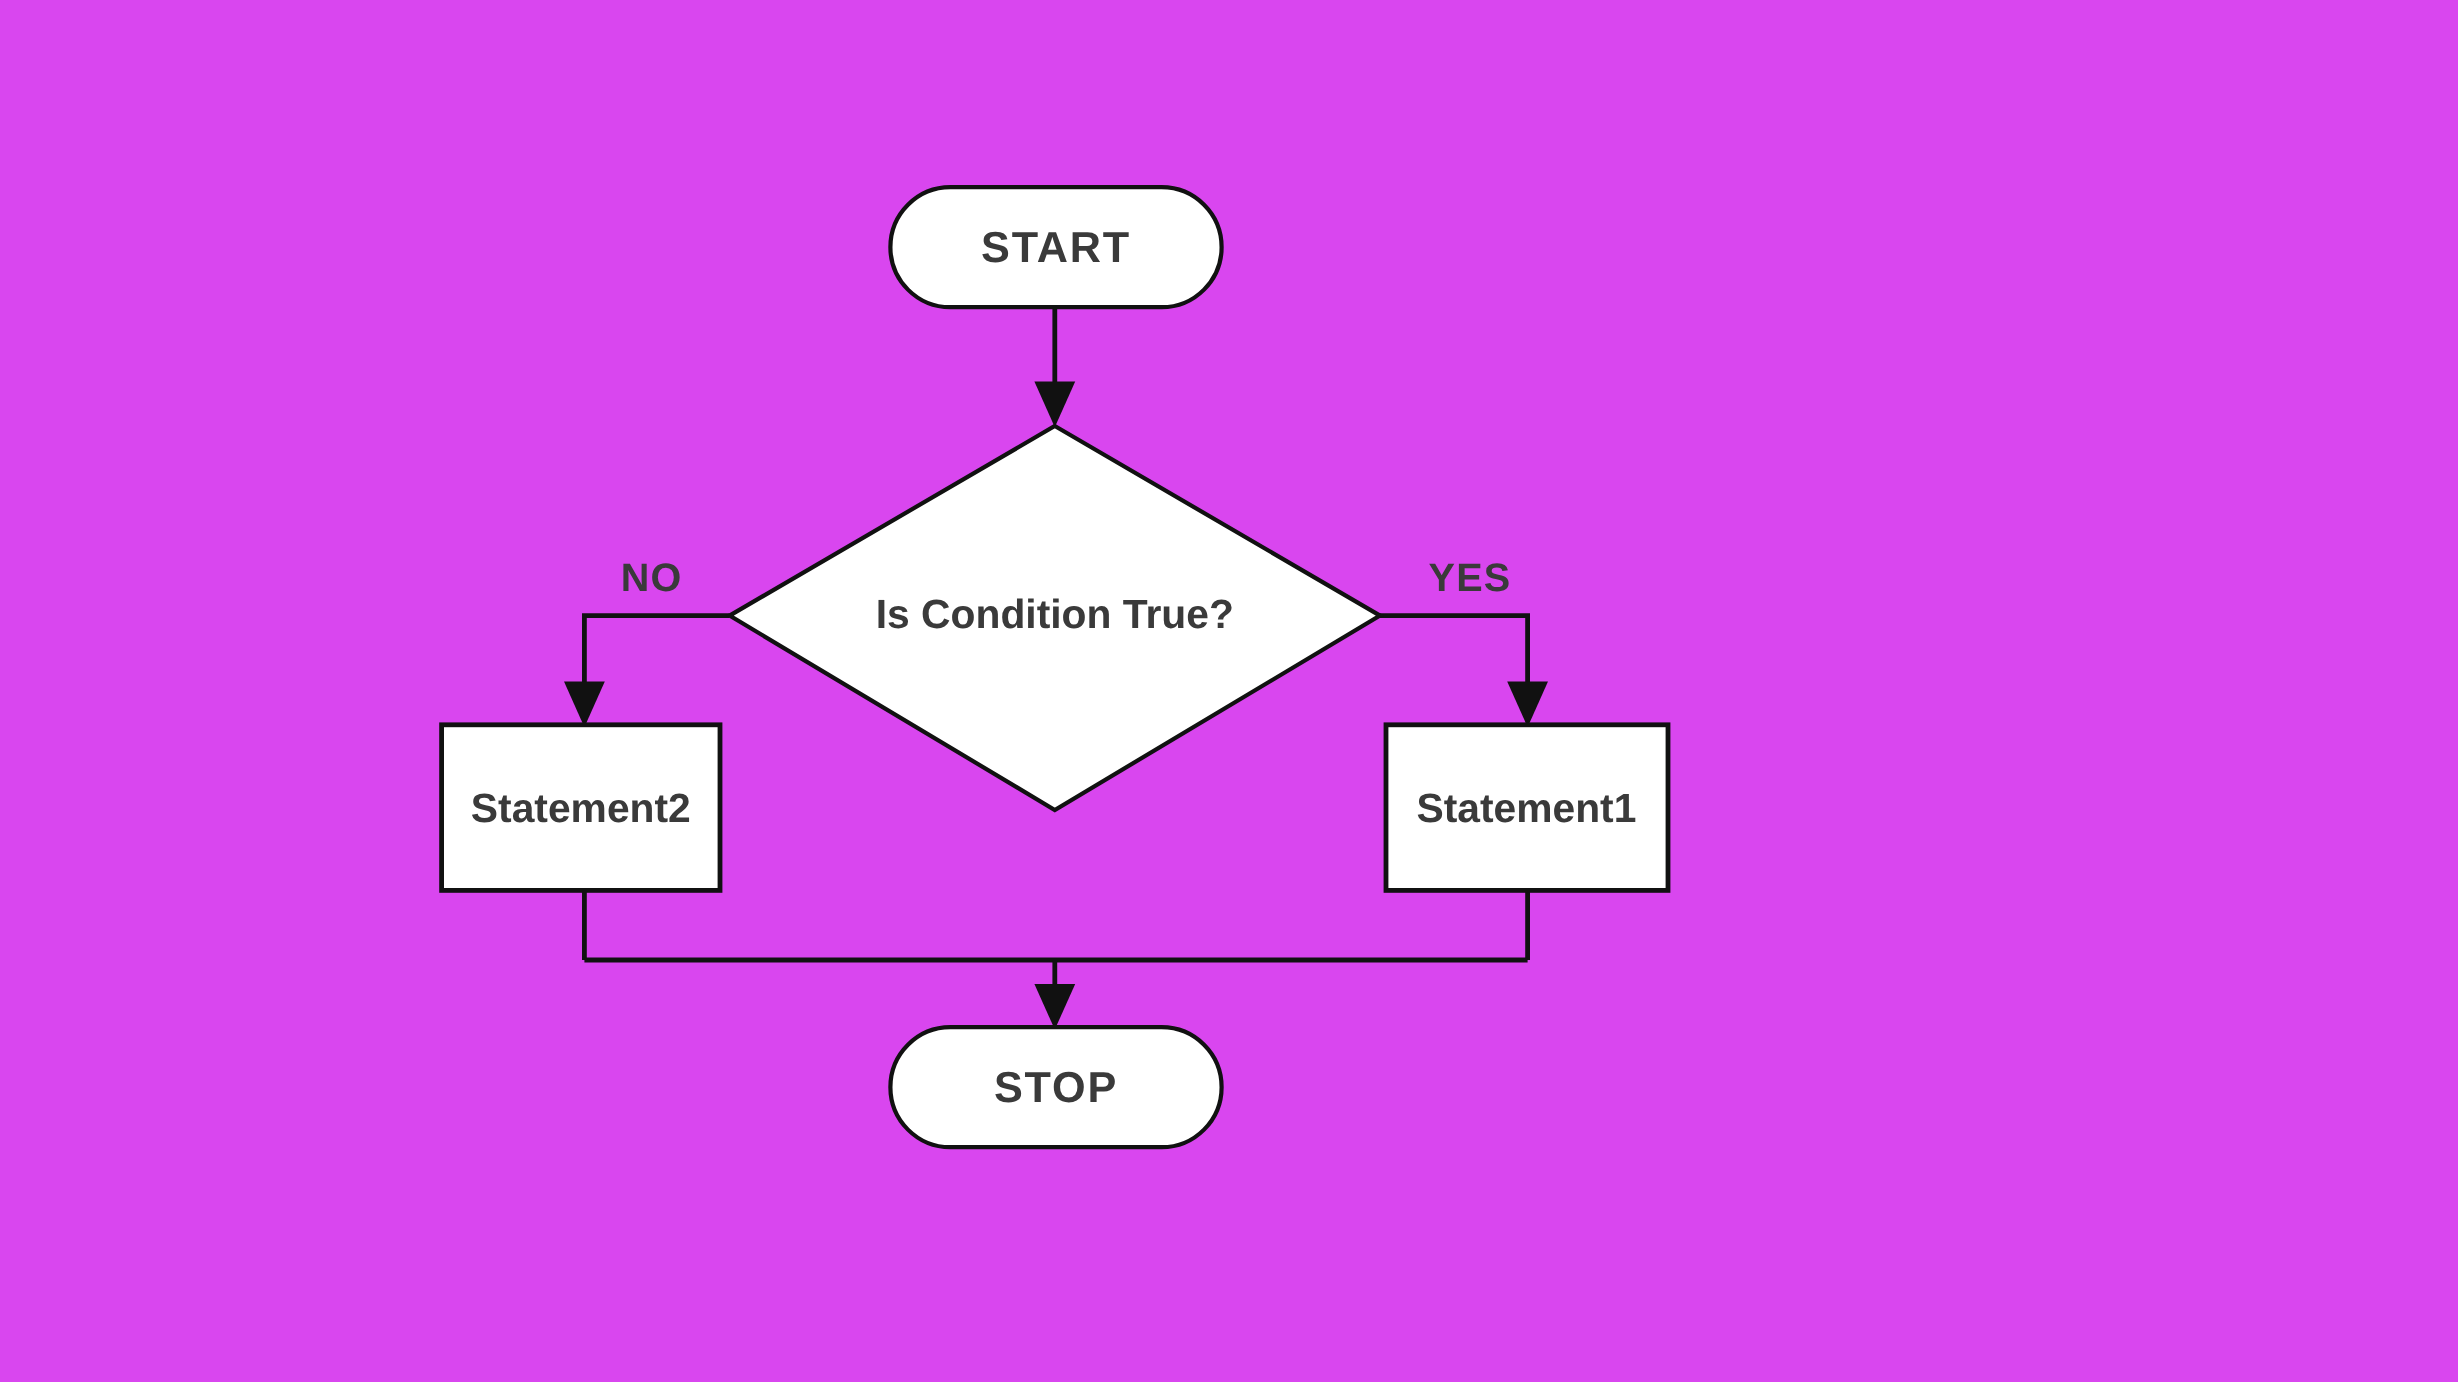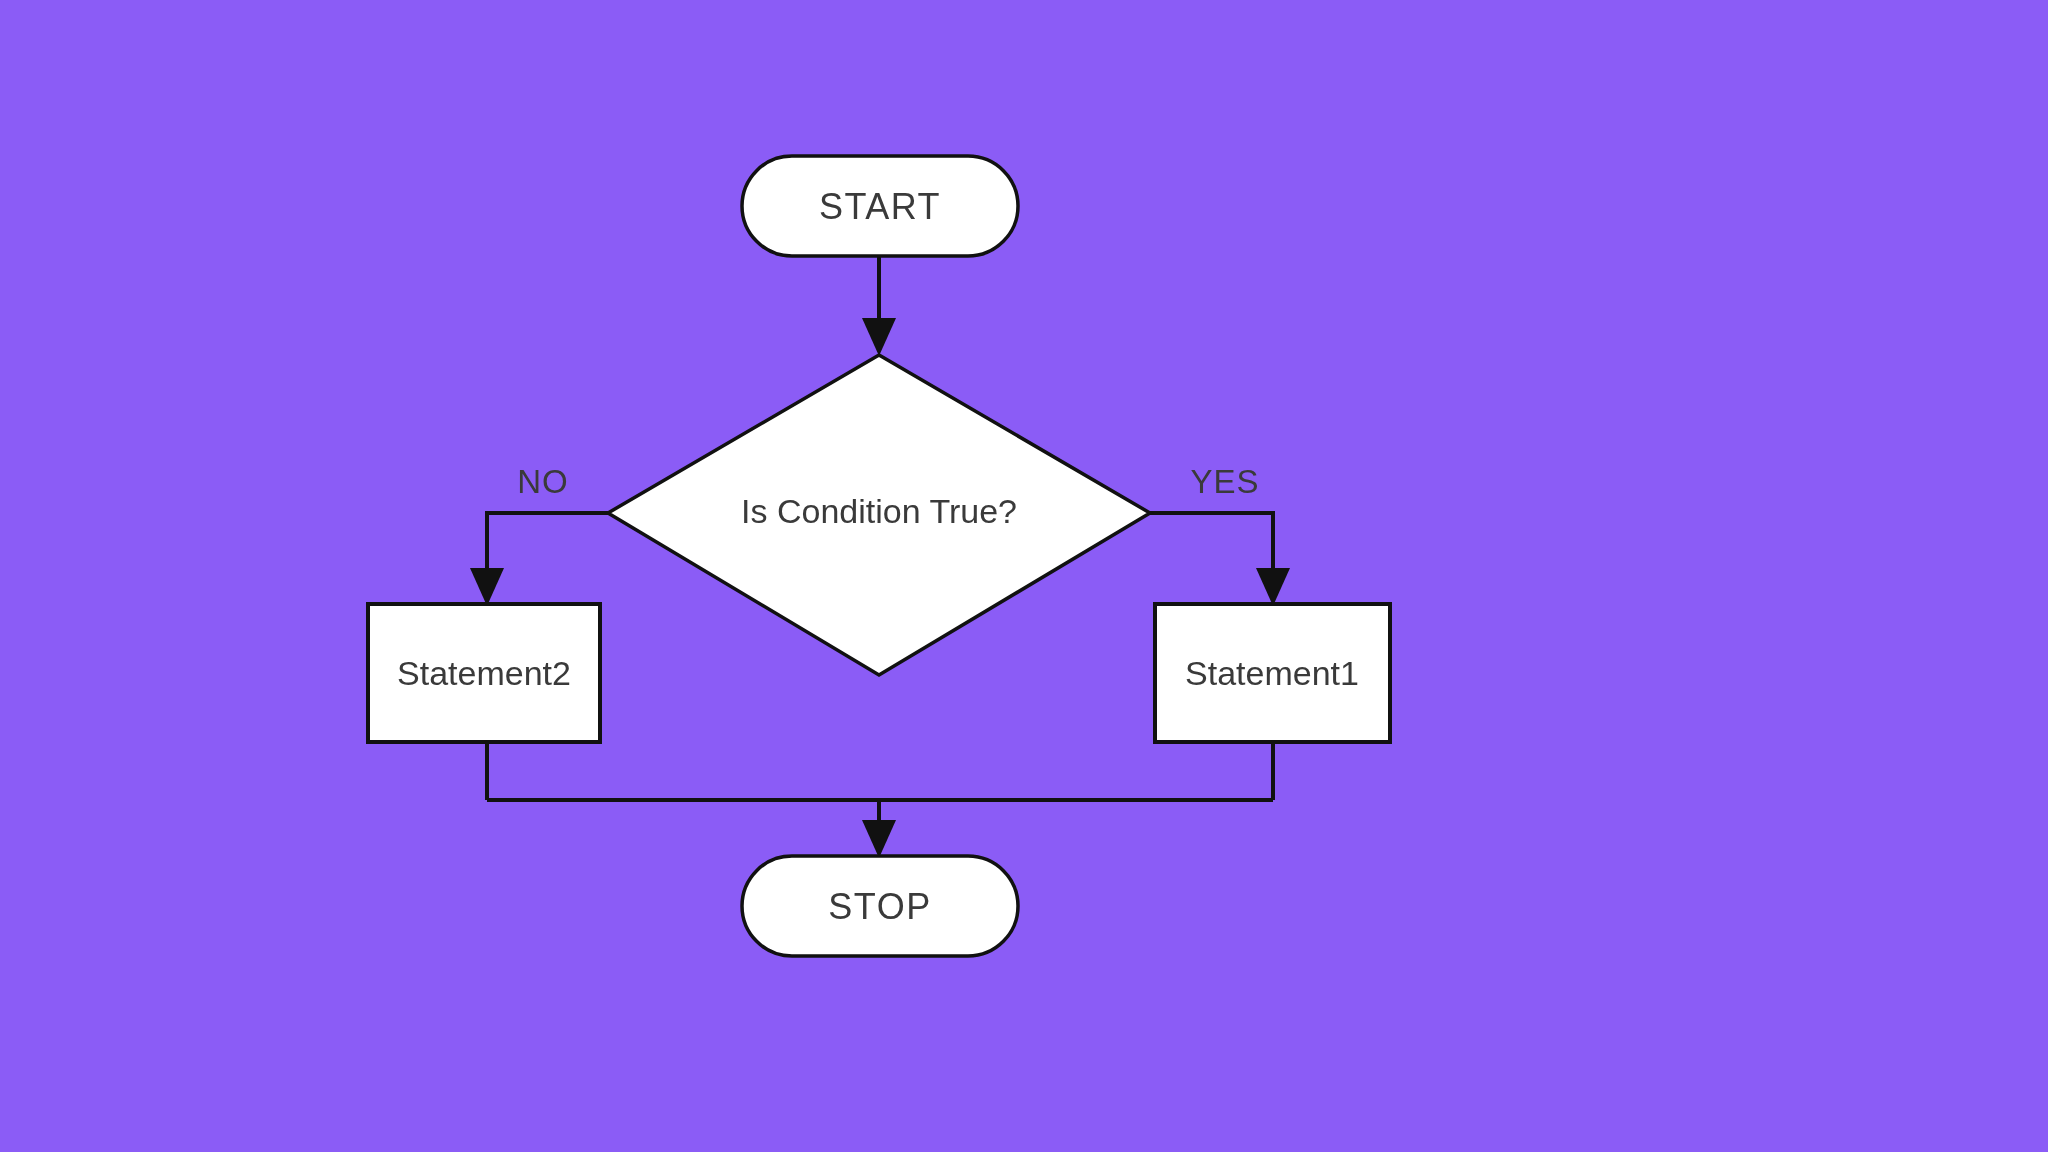--- a/index.html
+++ b/index.html
@@ -11,21 +11,22 @@
   body {
     width: 2048px;
     height: 1152px;
     overflow: hidden;
     font-family: "Liberation Sans", sans-serif;
   }
   #canvas {
     position: relative;
     width: 2048px;
     height: 1152px;
-    background: #8b5cf6;
+    background: #d946ef;
+    font-weight: bold;
   }
   #flow-svg {
     position: absolute;
     top: 0;
     left: 0;
     width: 2048px;
     height: 1152px;
     display: block;
   }
   .node-shape {

